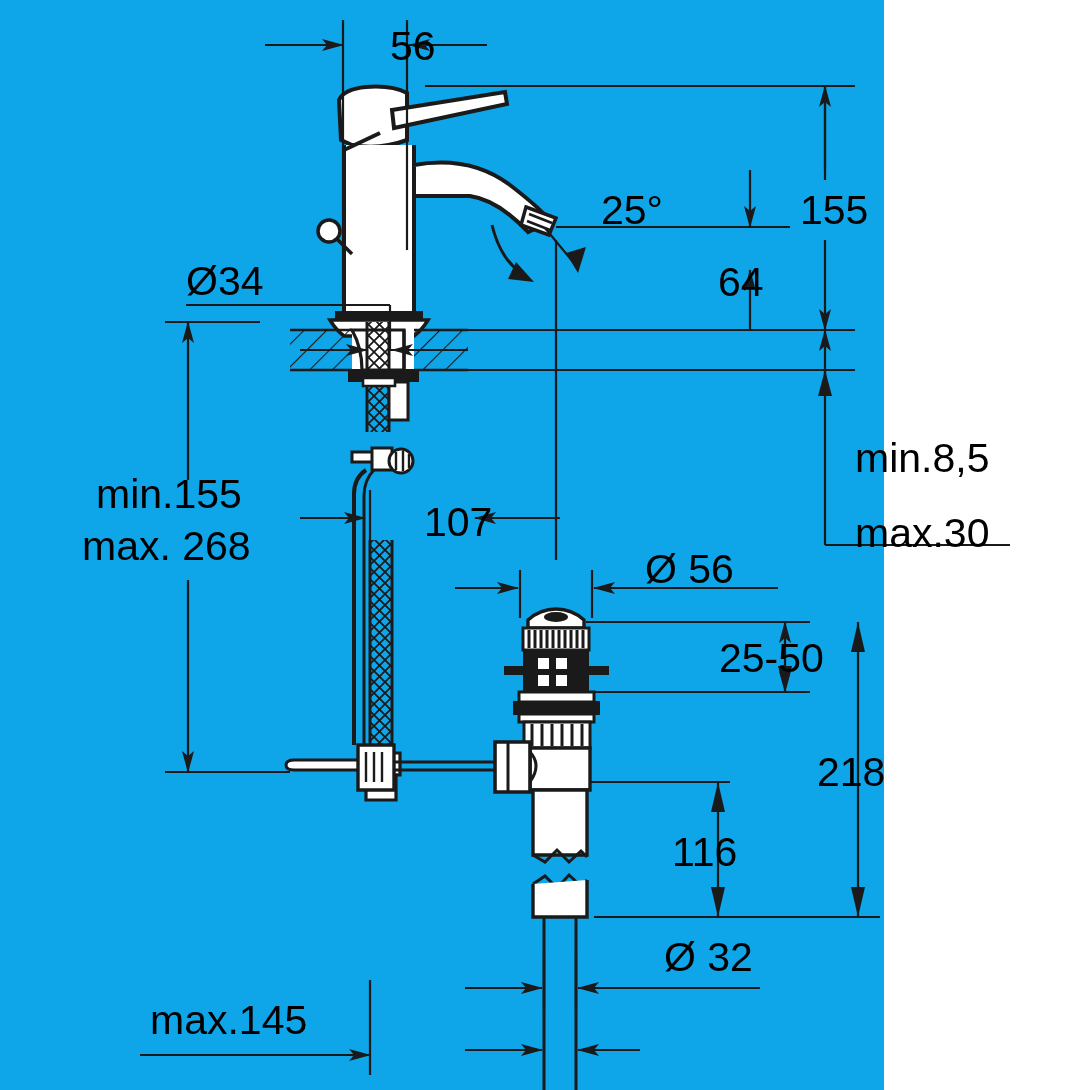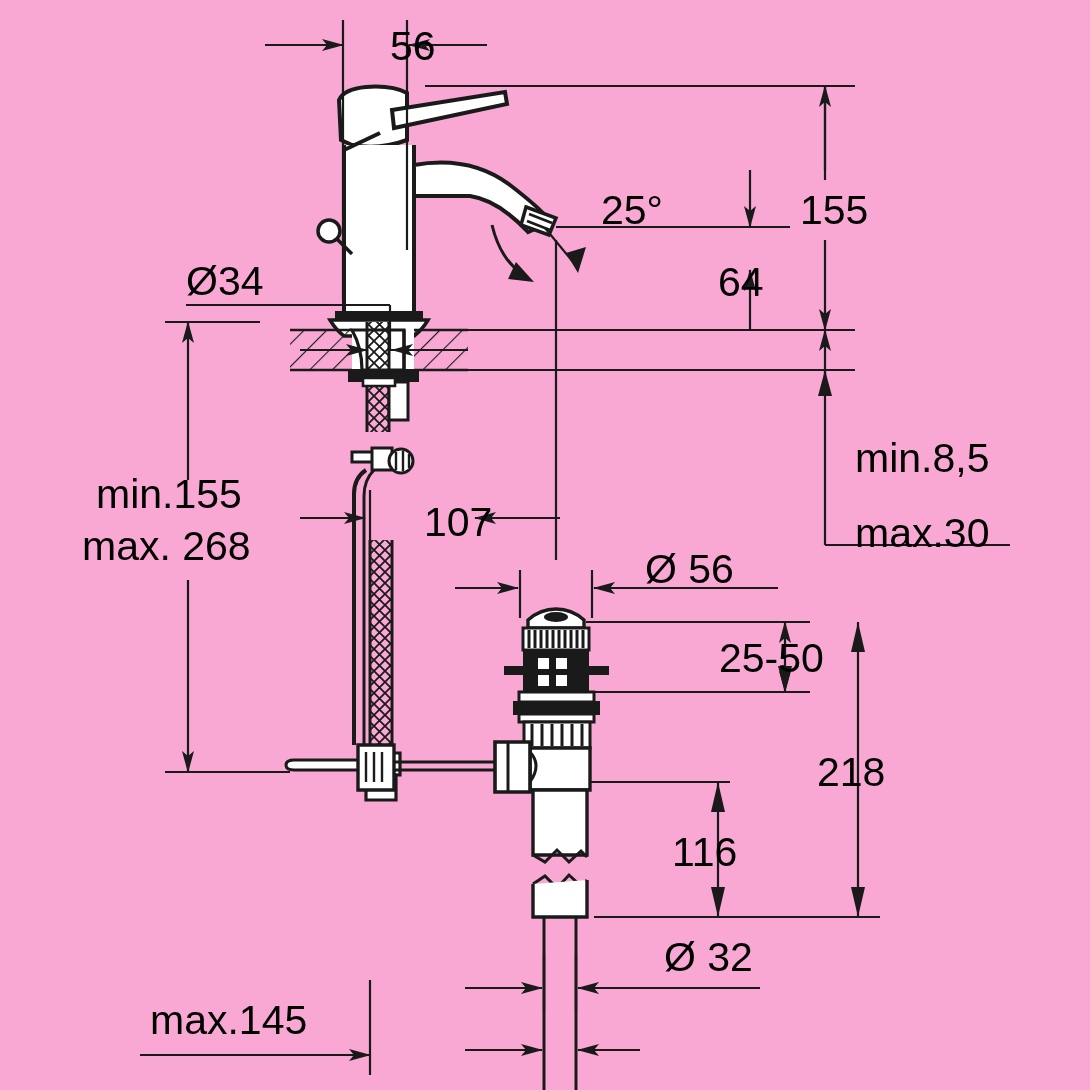--- a/index.html
+++ b/index.html
@@ -1,17 +1,17 @@
 <!DOCTYPE html>
 <html><head>
 <meta charset="utf-8">
 <style>
   html,body{margin:0;padding:0;background:#ffffff;}
   body{width:1090px;height:1090px;overflow:hidden;font-family:"Liberation Sans",sans-serif;}
-  #stage{position:relative;width:1090px;height:1090px;background:#f9a8d4;}
+  #stage{position:relative;width:884px;height:1090px;background:#0ea5e9;}
   svg.draw{position:absolute;left:0;top:0;width:1090px;height:1090px;}
   .dimtxt{font-family:"Liberation Sans",sans-serif;fill:#000;font-size:41px;letter-spacing:0px;}
 </style>
 </head>
 <body>
 
 <div id="stage">
   <svg class="draw" viewBox="0 0 1090 1090">
     <defs>
       <marker id="ar" markerWidth="22" markerHeight="12" refX="21" refY="6" orient="auto" markerUnits="userSpaceOnUse">

